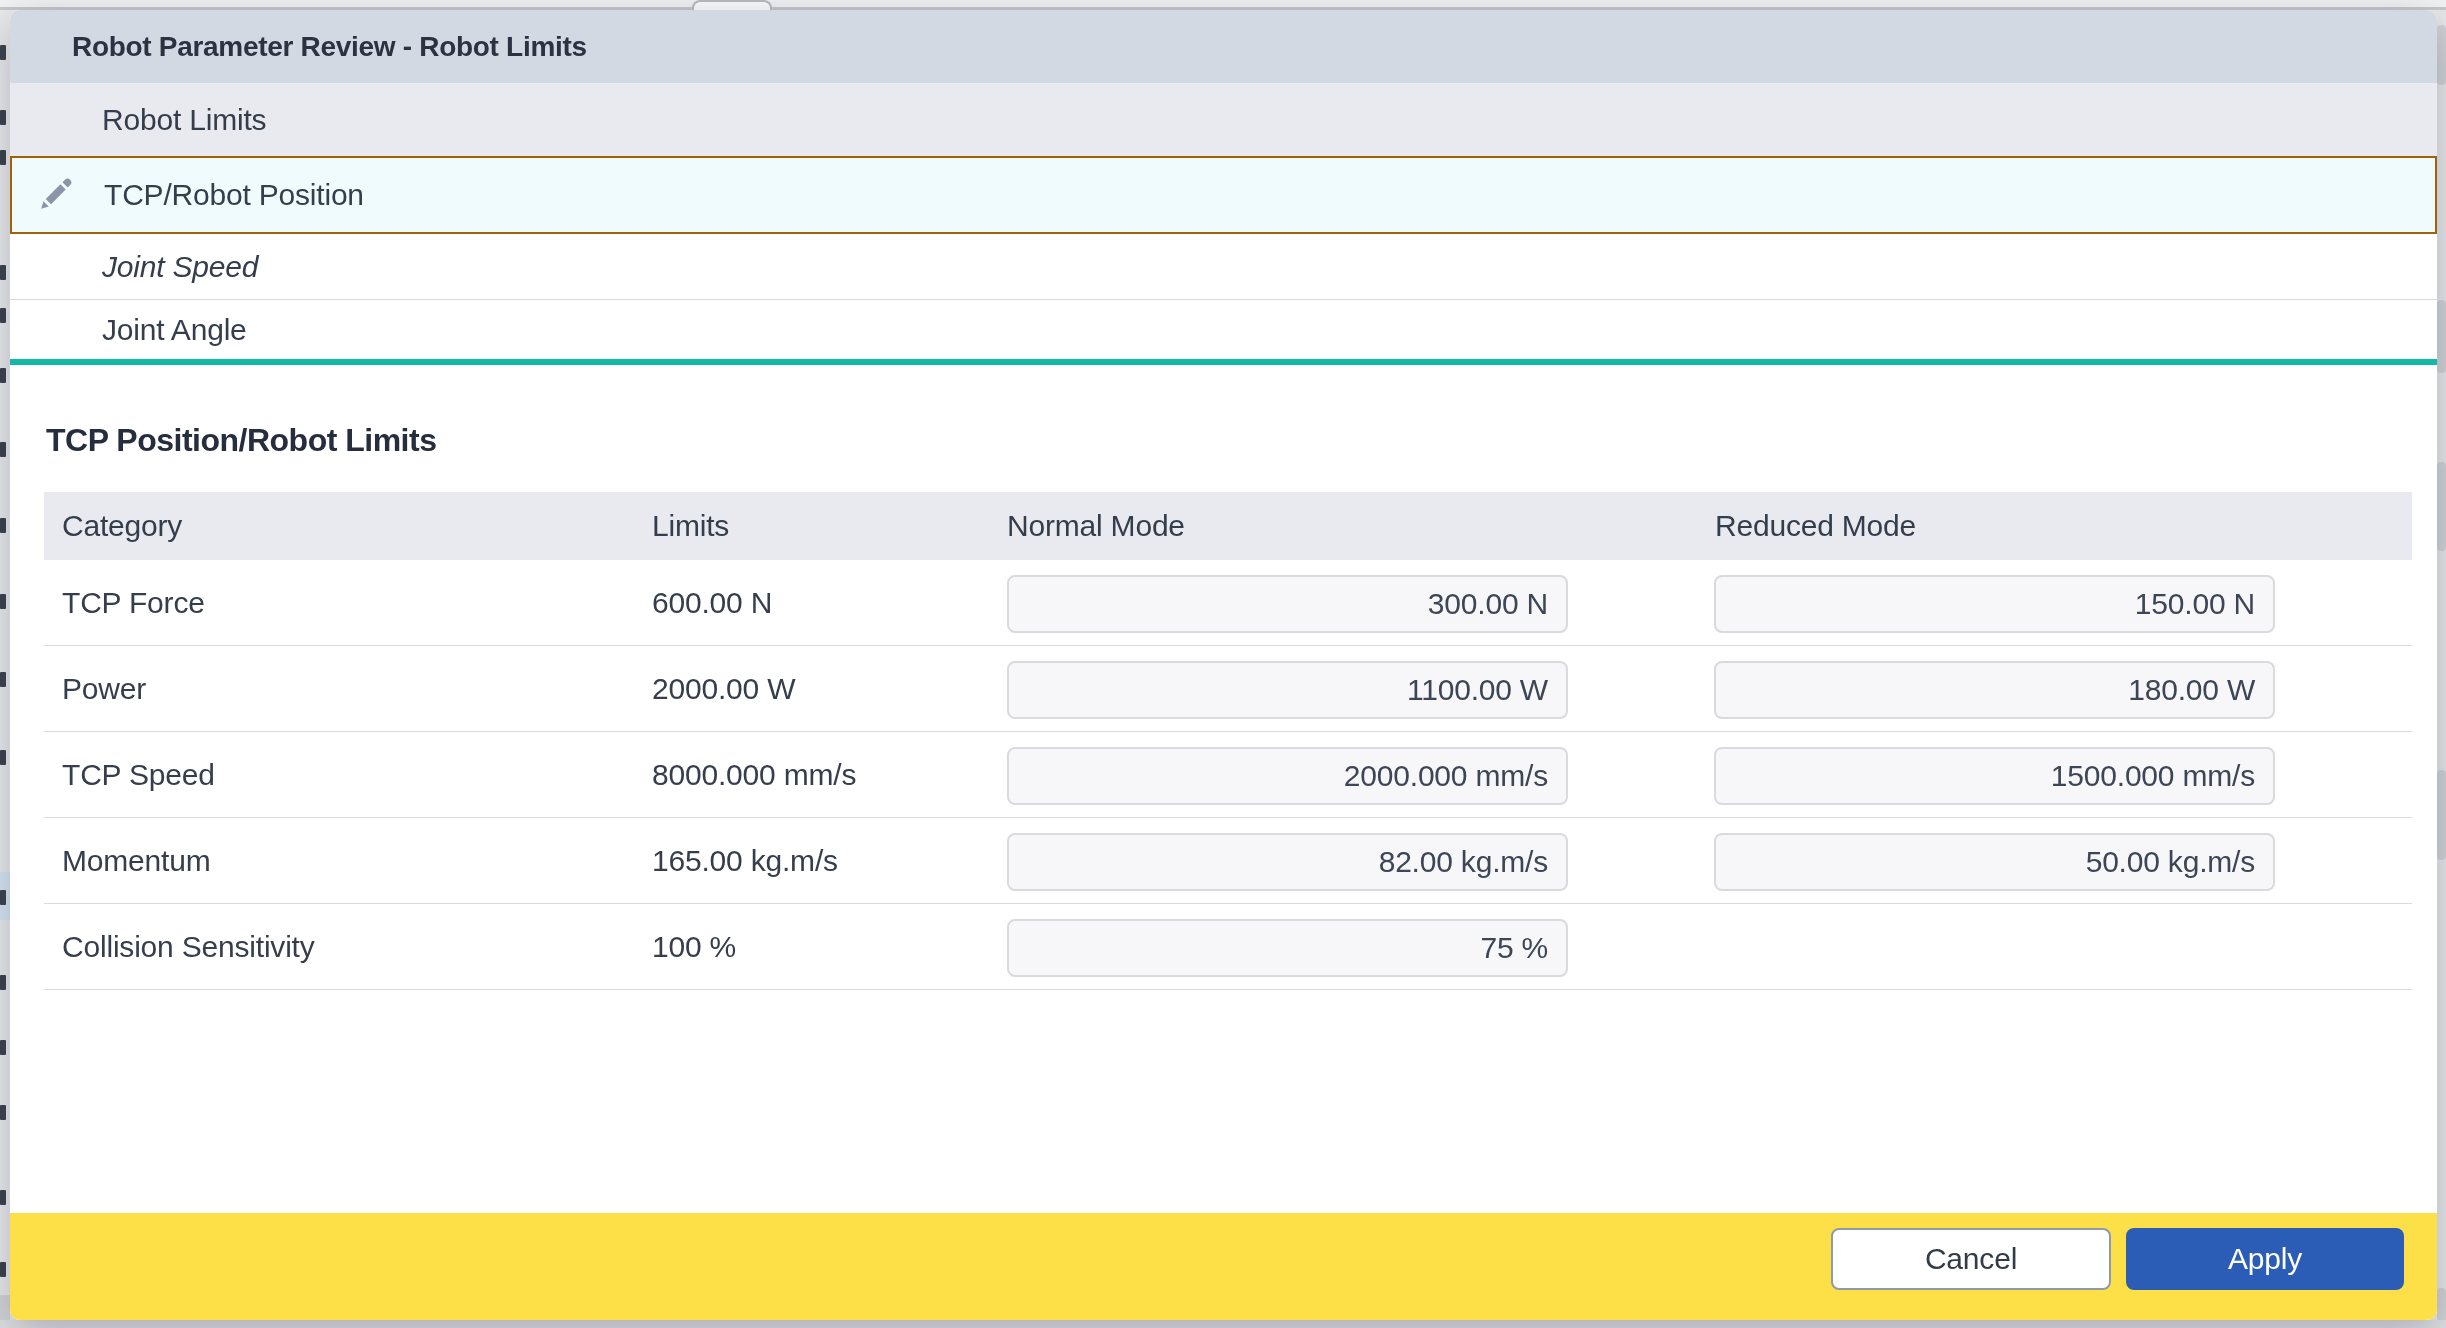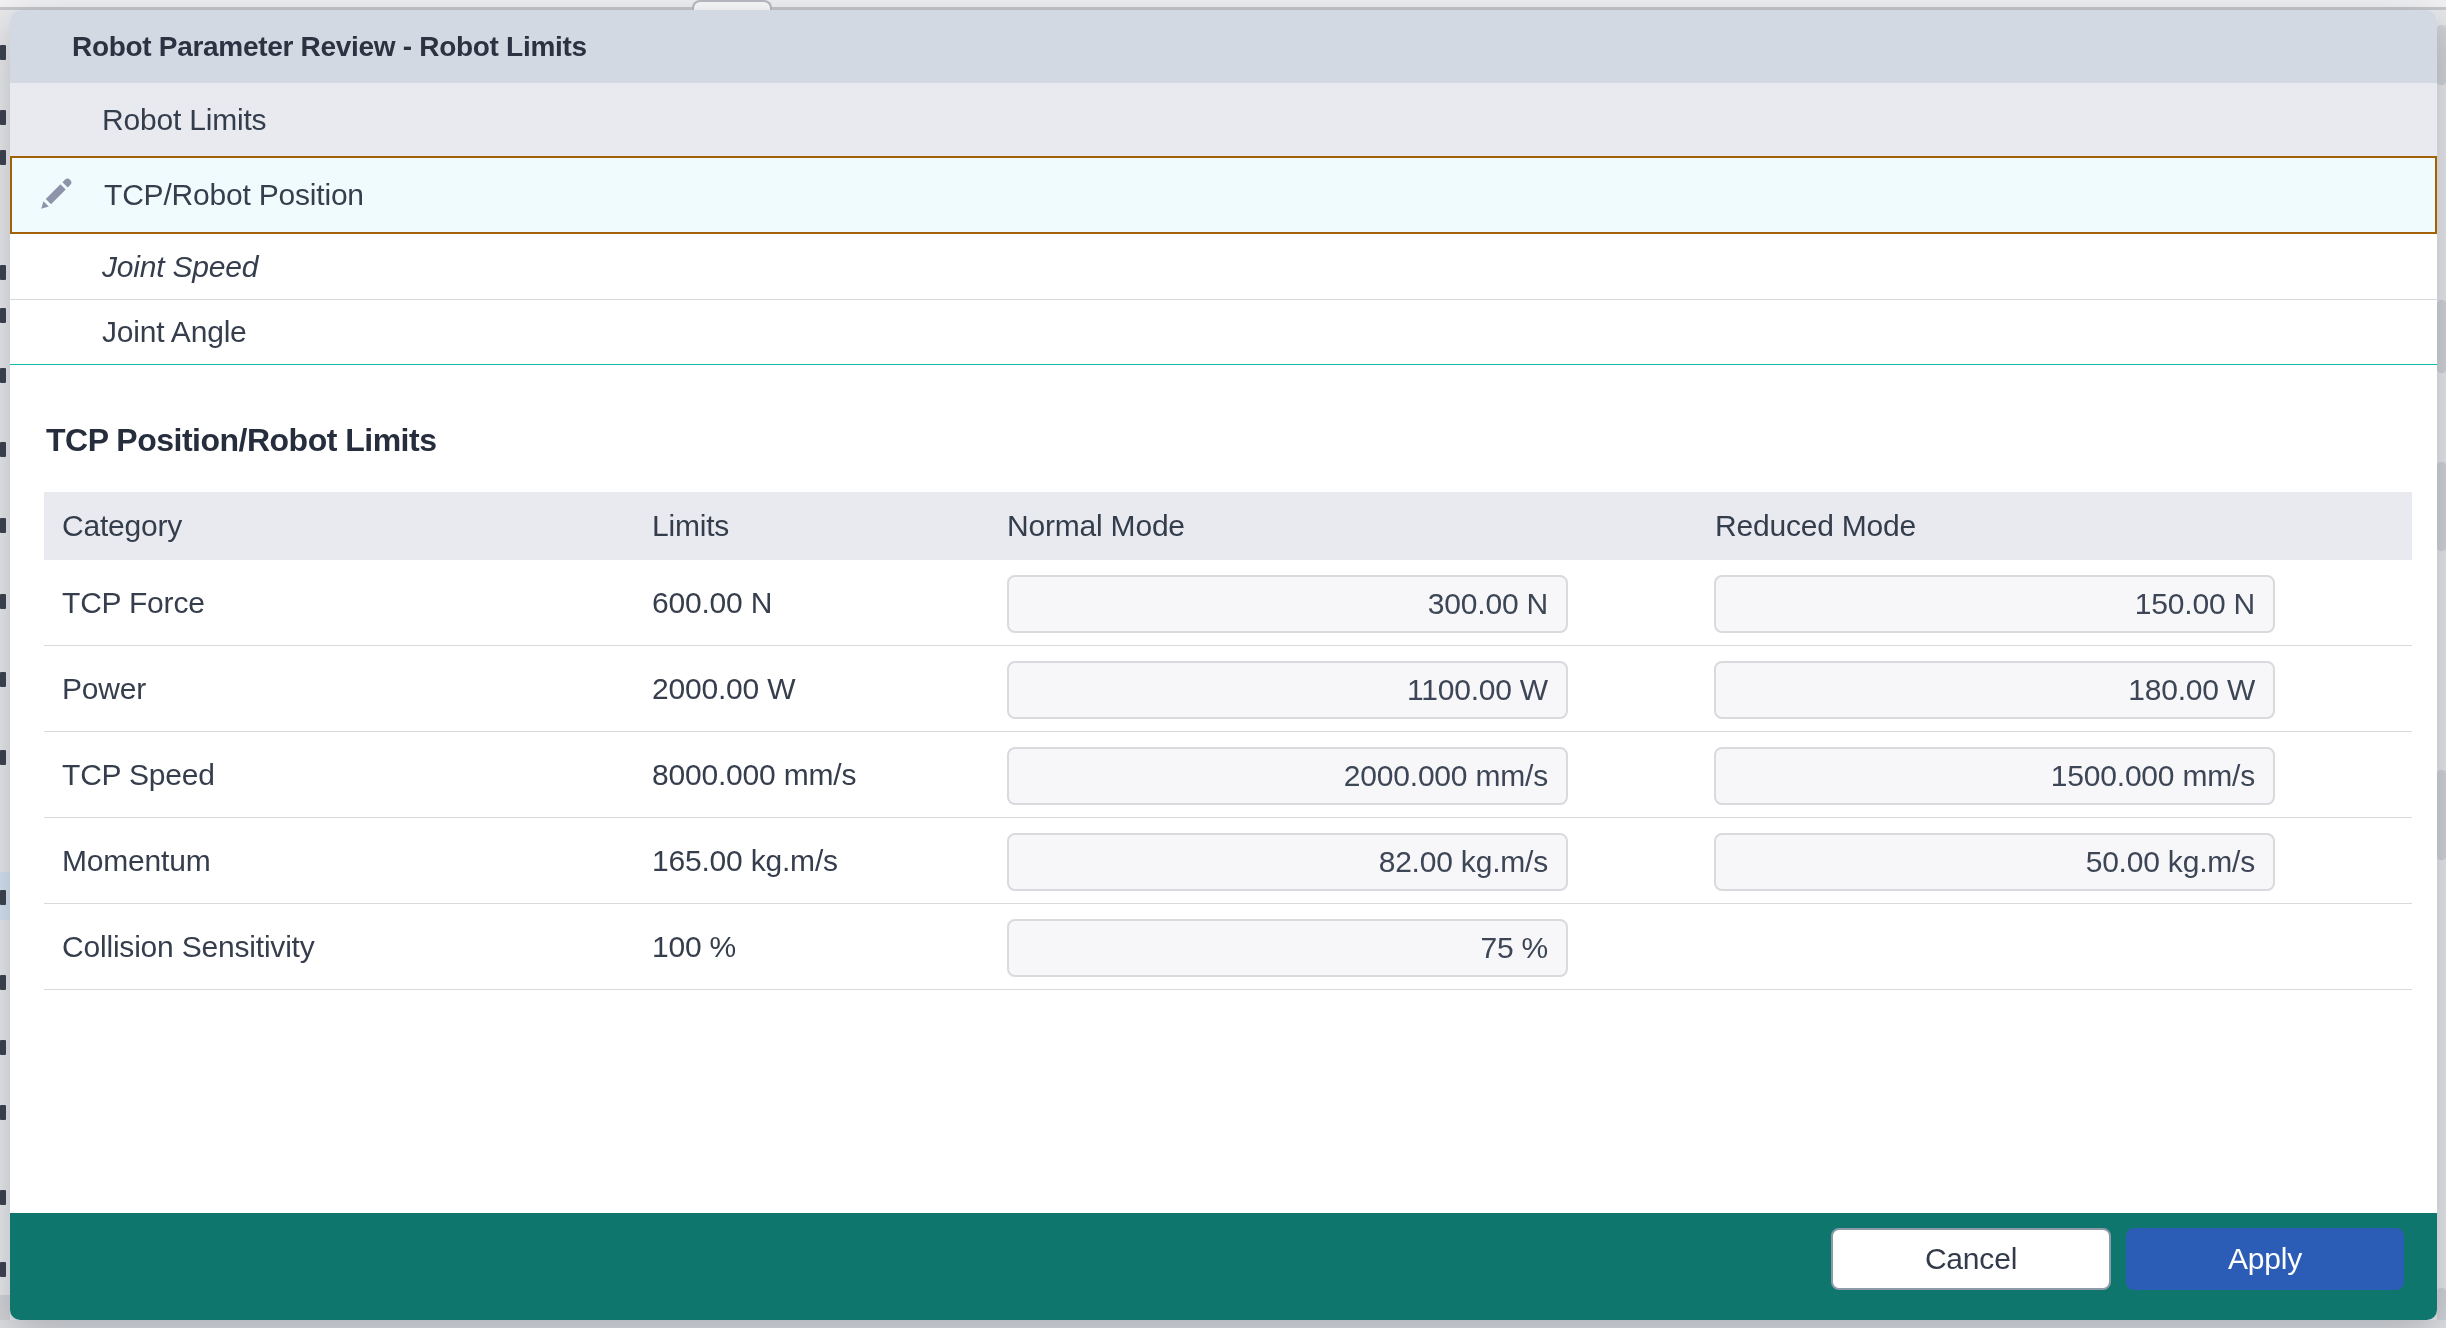--- a/index.html
+++ b/index.html
@@ -44,21 +44,21 @@
     position:absolute; left:0; top:73px; width:100%; height:73px;
     background:#e8eaef; display:flex; align-items:center;
   }
   .nav-header-text { margin-left:92px; font-size:30px; letter-spacing:-0.2px; color:#343d4c; }
   .nav-item { position:absolute; left:0; width:100%; display:flex; align-items:center; background:#fff; }
   .nav-item .label { margin-left:92px; font-size:30px; letter-spacing:-0.2px; color:#363e4d; }
   .nav-item.selected {
     top:146px; height:78px; background:#f0fbfd; border:2px solid #a16207;
   }
   .nav-item.row2 { top:224px; height:66px; border-bottom:1px solid #d9dadd;font-style:italic; }
-  .nav-item.row3 { top:290px; height:65px; border-bottom:1px solid #14b8a6; }
+  .nav-item.row3 { top:290px; height:65px; border-bottom:6px solid #14b8a6; }
   .pencil-wrap { position:absolute; left:25px; top:17px; width:38px; height:38px; }
 
   
   .section-title {
     position:absolute; left:36px; top:412px;
     font-size:32px; font-weight:700; letter-spacing:-0.5px; color:#262e3d;
   }
 
   
   .ptable { position:absolute; left:34px; top:482px; width:2368px; }
@@ -77,21 +77,21 @@
     font-family:"Liberation Sans","DejaVu Sans",sans-serif;
     font-size:30px; letter-spacing:-0.2px; color:#3d4656;
     text-align:right; padding-right:18px; outline:none;
   }
   .val-input.normal  { left:963px; }
   .val-input.reduced { left:1670px; }
 
   
   .footer {
     position:absolute; left:0; top:1203px; width:100%; height:107px;
-    background:#0f766e;
+    background:#fde047;
   }
   .btn {
     position:absolute; top:15px; height:62px; border-radius:8px;
     font-family:"Liberation Sans","DejaVu Sans",sans-serif;
     font-size:30px; letter-spacing:-0.2px; cursor:pointer;
     display:flex; align-items:center; justify-content:center;
   }
   .btn-cancel {
     right:326px; width:280px; background:#ffffff;
     border:2px solid #8f9aa8; color:#333b4a;

